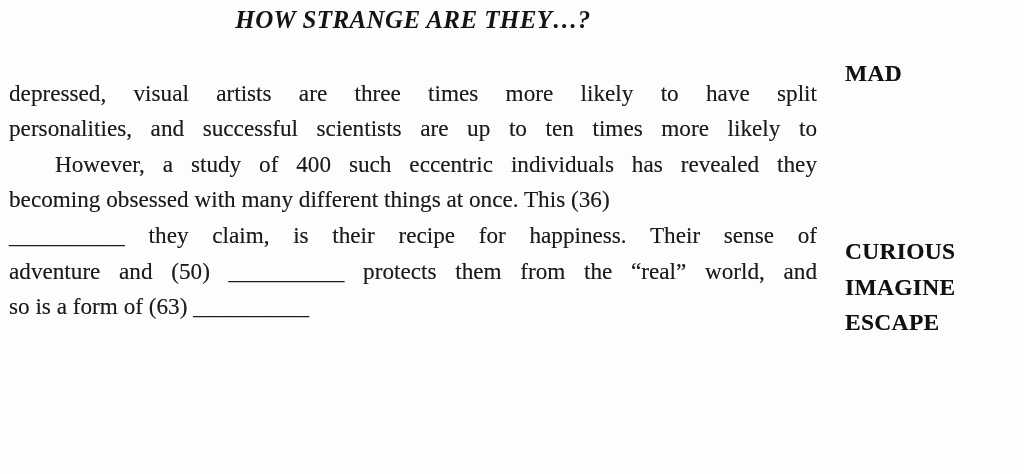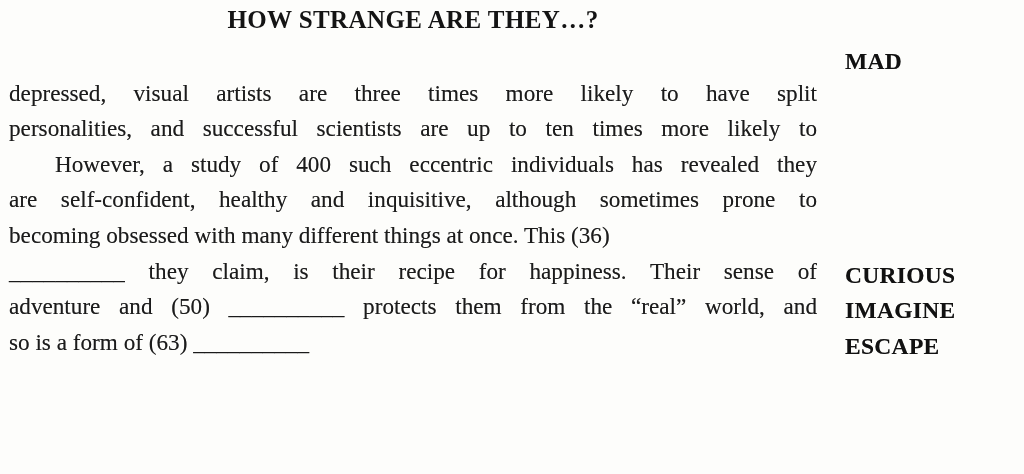--- a/index.html
+++ b/index.html
@@ -20,20 +20,21 @@
   }
   .title {
     width: 808px;
     text-align: center;
     font-weight: bold;
     font-size: 25px;
     line-height: 32px;
     letter-spacing: 0.4px;
     color: #141414;
     margin-bottom: 4px;
+    font-style: italic;
   }
   .row {
     position: relative;
     height: 35.6px;
   }
   .body-line {
     width: 808px;
     font-size: 23.2px;
     line-height: 35.6px;
     text-align: justify;
@@ -43,21 +44,21 @@
   }
   .row.noj .body-line {
     text-align-last: left;
   }
   .row.ind .body-line {
     text-indent: 46px;
   }
   .word {
     position: absolute;
     left: 836px;
-    top: 4px;
+    top: 16px;
     font-weight: bold;
     font-size: 23.5px;
     line-height: 35.6px;
     letter-spacing: 0.3px;
     color: #111;
     white-space: nowrap;
     text-shadow: 0 0 0.5px rgba(10,10,10,0.45);
   }
 </style>
 </head>
@@ -79,23 +80,20 @@
 
   <div class="row">
     <div class="body-line">personalities, and successful scientists are up to ten times more likely to</div>
   </div>
 
 
   <div class="row ind">
     <div class="body-line">However, a study of 400 such eccentric individuals has revealed they</div>
   </div>
 
-  <div class="row">
-    <div class="body-line">are self-confident, healthy and inquisitive, although sometimes prone to</div>
-  </div>
 
   <div class="row noj">
     <div class="body-line">becoming obsessed with many different things at once. This (36)</div>
   </div>
 
   <div class="row">
     <div class="body-line">__________ they claim, is their recipe for happiness. Their sense of</div>
     <span class="word">CURIOUS</span>
   </div>
 

